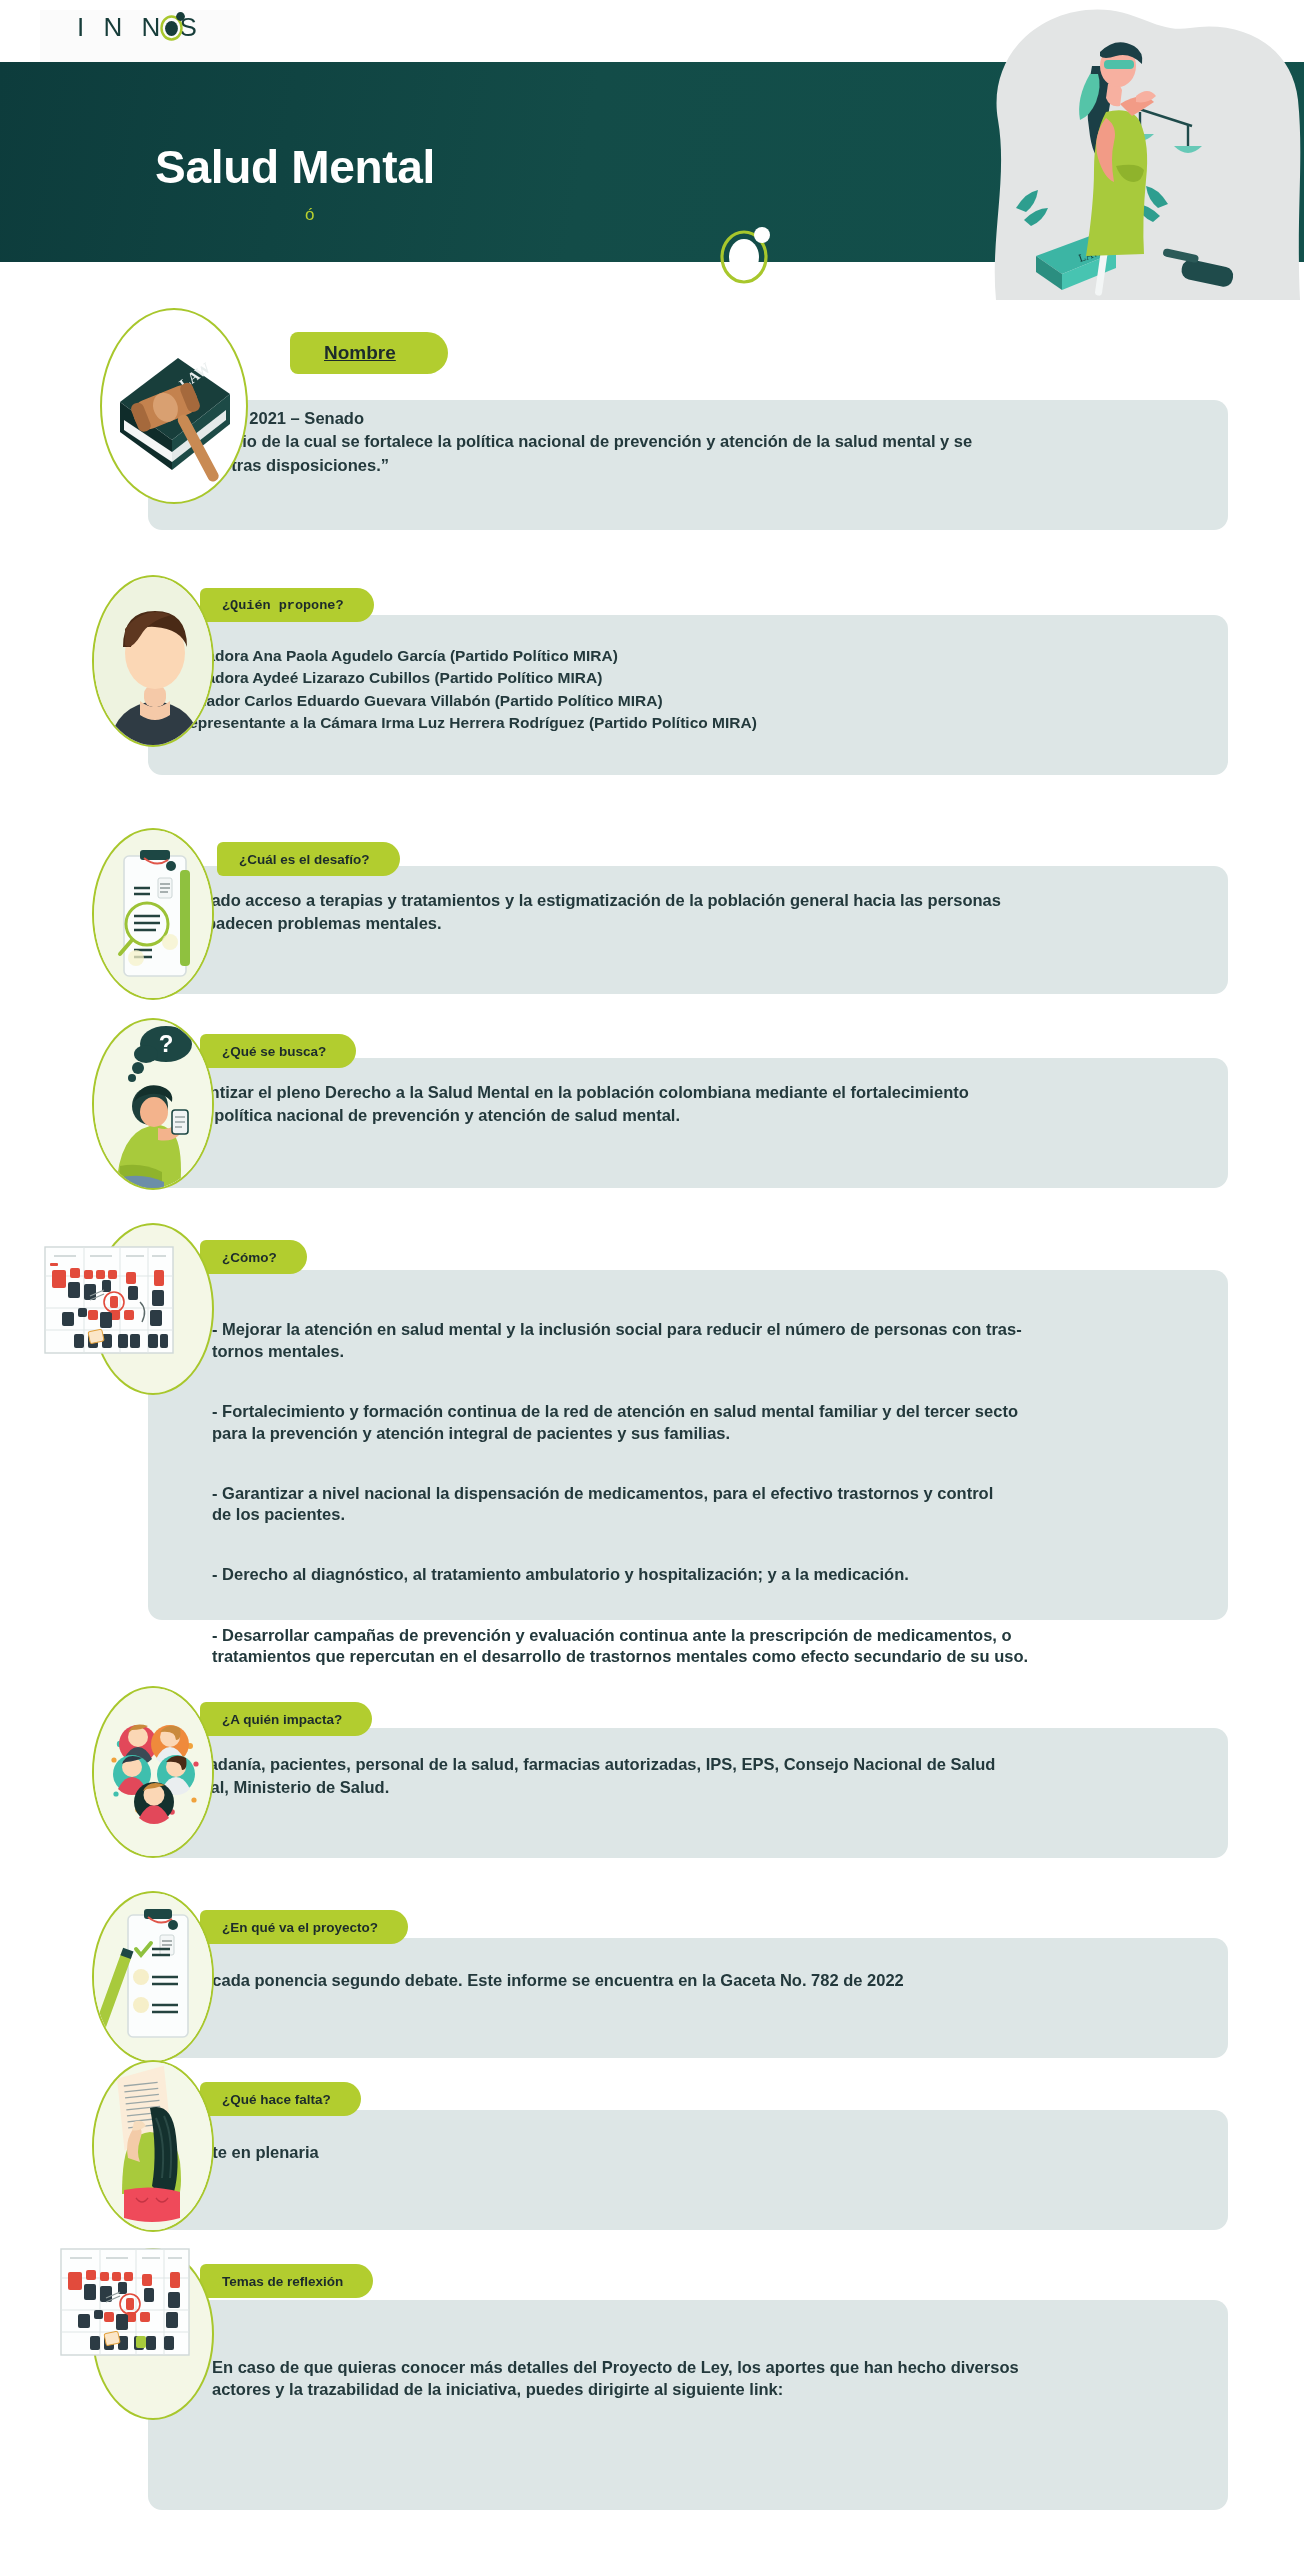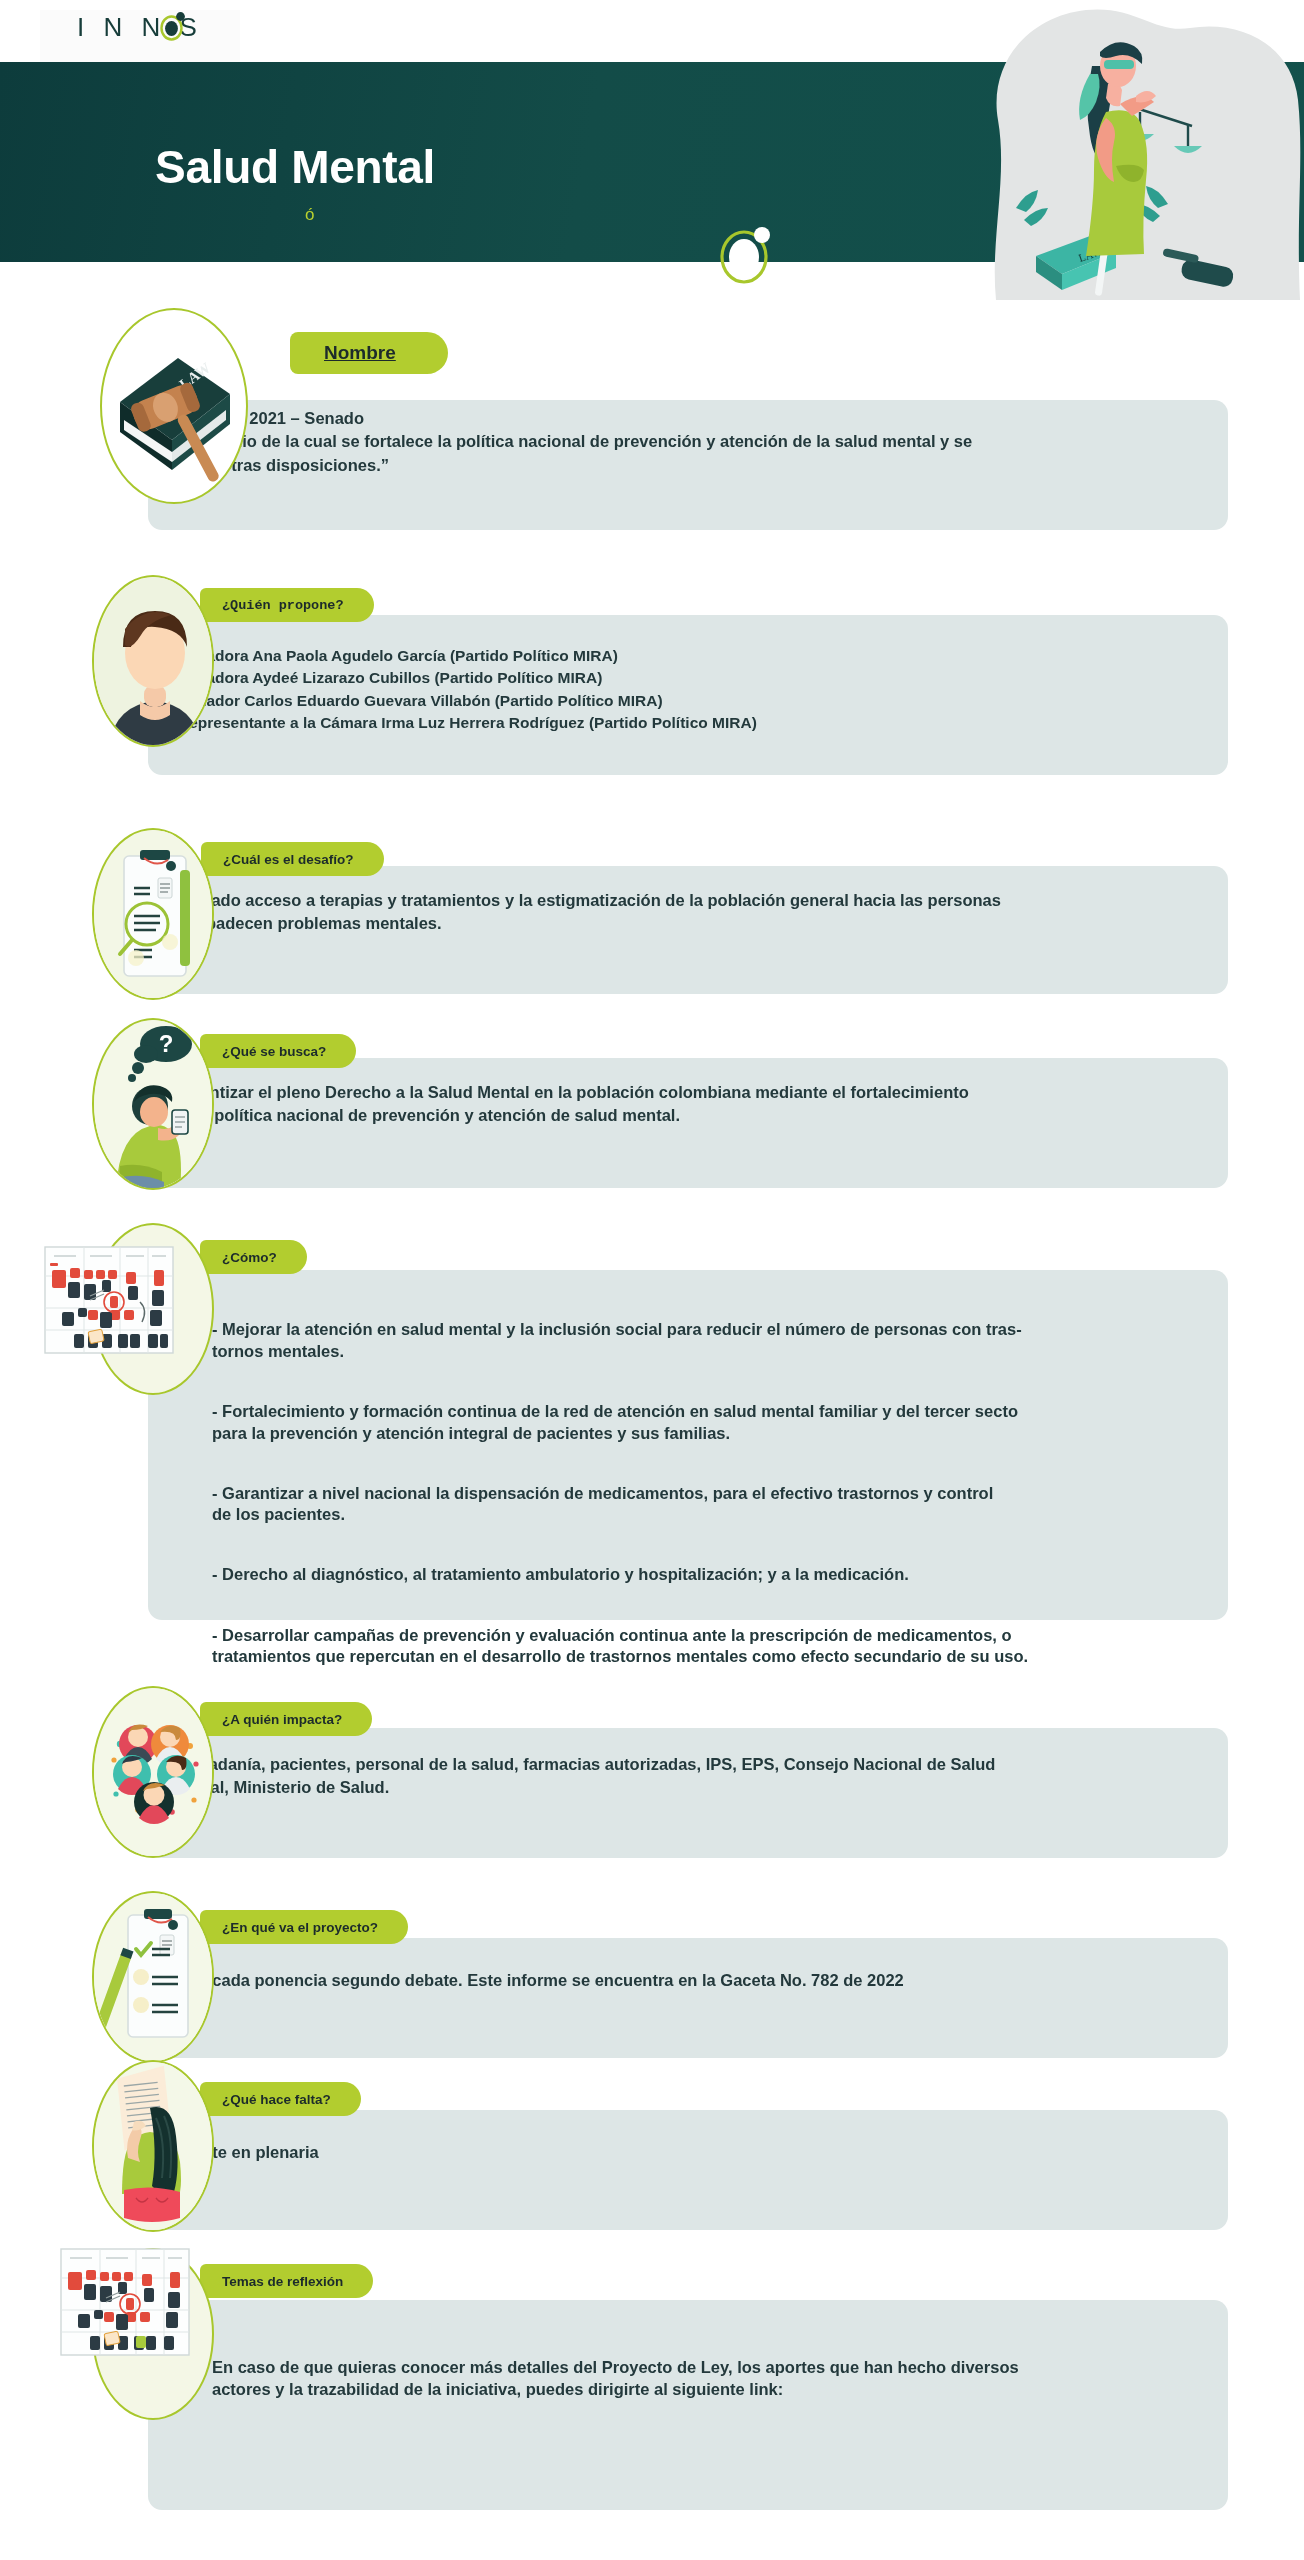--- a/index.html
+++ b/index.html
@@ -224,21 +224,21 @@
   <div class="body-text" style="left:178px;top:75px;width:1040px;font-size:15.5px;line-height:1.45;">
     <p>Senadora Ana Paola Agudelo García (Partido Político MIRA)</p>
     <p style="margin-top:0">Senadora Aydeé Lizarazo Cubillos (Partido Político MIRA)</p>
     <p style="margin-top:0">Senador Carlos Eduardo Guevara Villabón (Partido Político MIRA)</p>
     <p style="margin-top:0">Representante a la Cámara Irma Luz Herrera Rodríguez (Partido Político MIRA)</p>
   </div>
 </div>
 
 <div class="section" style="top:828px;height:180px">
   <div class="card" style="left:148px;top:38px;width:1080px;height:128px;"></div>
-  <div class="badge sm" style="left:201px;top:14px;">¿Cuál es el desafío?</div>
+  <div class="badge sm" style="left:217px;top:14px;">¿Cuál es el desafío?</div>
   <div class="oval clear" style="left:92px;top:0px;width:122px;height:172px;">
     <svg class="oval-svg" width="122" height="172" viewBox="0 0 122 172">
       <ellipse cx="61" cy="86" rx="61" ry="86" fill="#f3f7e6"></ellipse>
       <rect x="30" y="26" width="62" height="120" rx="5" fill="#fbfdfd" stroke="#d6dede" stroke-width="1.6"></rect>
       <rect x="86" y="40" width="10" height="96" rx="4" fill="#8fc13f"></rect>
       <rect x="46" y="20" width="30" height="10" rx="3" fill="#1d4744"></rect>
       <path d="M50 28 q12 10 24 2" stroke="#e0564a" stroke-width="2" fill="none"></path>
       <circle cx="77" cy="36" r="5" fill="#1d4744"></circle>
 
       <g stroke="#24433f" stroke-width="2.4">

